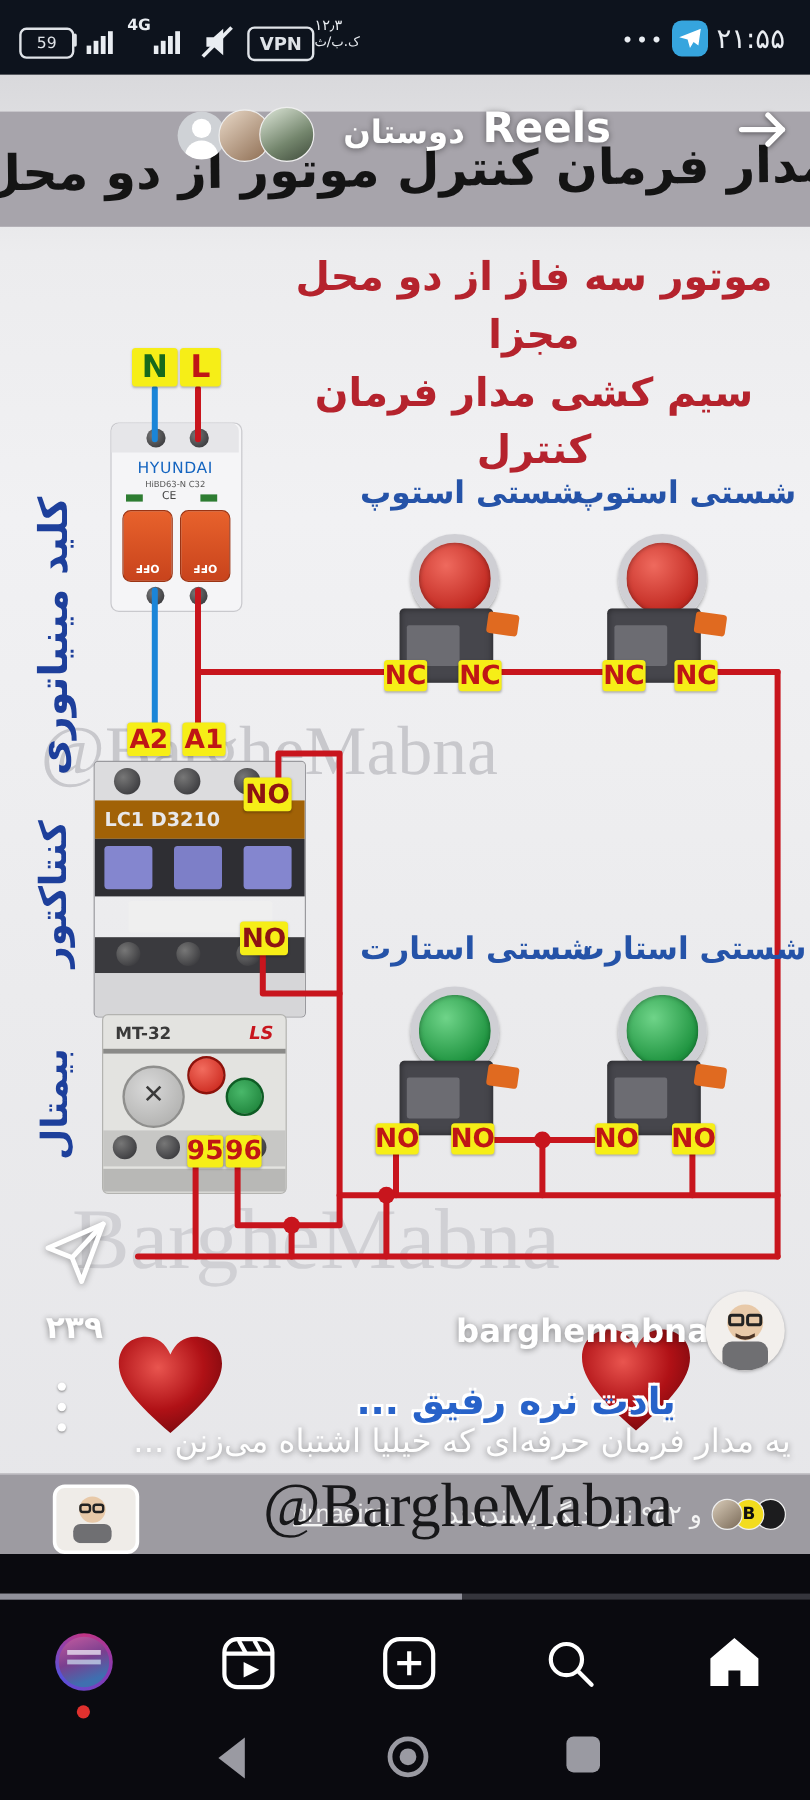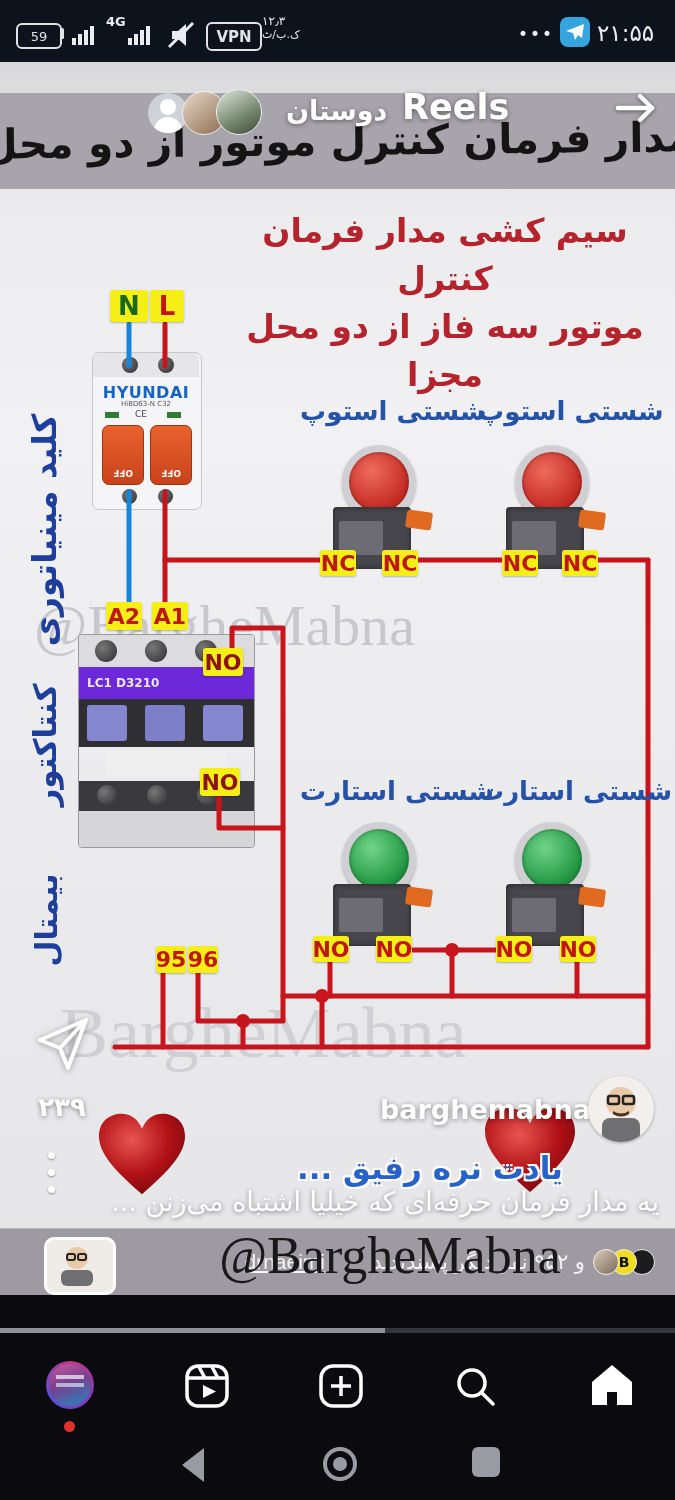--- a/index.html
+++ b/index.html
@@ -104,22 +104,22 @@
   <div id="photo" class="abs"></div>
 
   <div id="titleband" class="abs">
     <div id="diagtitle" class="rtl">مدار فرمان کنترل موتور از دو محل</div>
   </div>
 
   <div class="abs watermark" style="left:34px;top:592px;font-size:58px;opacity:.65;">@BargheMabna</div>
   <div class="abs watermark" style="left:60px;top:992px;font-size:72px;opacity:.45;">BargheMabna</div>
 
   <div id="subtitle" class="abs rtl">
+    <div>موتور سه فاز از دو محل مجزا</div>
     <div>سیم کشی مدار فرمان کنترل</div>
-    <div>موتور سه فاز از دو محل مجزا</div>
   </div>
 
   <div class="abs sidelabel" style="left:-130px;top:505px;width:350px;height:50px;font-size:33px;line-height:50px;">کلید مینیاتوری</div>
   <div class="abs sidelabel" style="left:-30px;top:725px;width:150px;height:40px;font-size:31px;line-height:40px;">کنتاکتور</div>
   <div class="abs sidelabel" style="left:-8px;top:901px;width:110px;height:38px;font-size:30px;line-height:38px;">بیمتال</div>
 
   <svg class="abs" style="left:0;top:0;z-index:4;pointer-events:none;" width="675" height="1500">
     <g stroke="#c8151d" stroke-width="5" fill="none" stroke-linecap="round" stroke-linejoin="round">
       <path d="M165,324 V366"></path>
       <path d="M165,492 V604"></path>
@@ -150,21 +150,21 @@
     </g>
   </svg>
 
   <div class="abs ylabel grn-t" style="left:110px;top:290px;width:38px;height:32px;font-size:26px;">N</div>
   <div class="abs ylabel red-t" style="left:150px;top:290px;width:34px;height:32px;font-size:26px;">L</div>
 
   <div id="mcb" class="abs device">
     <div class="abs" style="left:0;top:0;width:106px;height:24px;background:#e6e6e9;border-radius:6px 6px 0 0;"></div>
     <div class="abs screw" style="left:29px;top:4px;width:16px;height:16px;"></div>
     <div class="abs screw" style="left:65px;top:4px;width:16px;height:16px;"></div>
-    <div class="abs" style="left:0;top:30px;width:106px;text-align:center;color:#1565c0;font-weight:700;font-size:16px;letter-spacing:.5px;">HYUNDAI</div>
+    <div class="abs" style="left:0;top:30px;width:106px;text-align:center;color:#1565c0;font-weight:400;font-size:13px;letter-spacing:.5px;">HYUNDAI</div>
     <div class="abs" style="left:0;top:47px;width:106px;text-align:center;color:#555;font-size:7px;">HiBD63-N C32</div>
     <div class="abs" style="left:12px;top:59px;width:14px;height:6px;background:#2e7d32;"></div>
     <div class="abs" style="left:74px;top:59px;width:14px;height:6px;background:#2e7d32;"></div>
     <div class="abs" style="left:42px;top:56px;color:#444;font-size:9px;">CE</div>
     <div class="abs rocker" style="left:9px;top:72px;width:40px;height:58px;">
         <span style="transform:rotate(180deg);margin-bottom:6px;">OFF</span>
       </div>
     <div class="abs rocker" style="left:57px;top:72px;width:40px;height:58px;">
         <span style="transform:rotate(180deg);margin-bottom:6px;">OFF</span>
       </div>
@@ -173,39 +173,53 @@
   </div>
 
   <div class="abs ylabel red-t" style="left:106px;top:602px;width:36px;height:28px;font-size:22px;">A2</div>
   <div class="abs ylabel red-t" style="left:152px;top:602px;width:36px;height:28px;font-size:22px;">A1</div>
 
   <div id="contactor" class="abs device">
     <div style="position:absolute;left:0;top:0;width:175px;height:32px;background:#dcdcde;"></div>
     <div class="abs screw" style="left:16px;top:5px;width:22px;height:22px;"></div>
     <div class="abs screw" style="left:66px;top:5px;width:22px;height:22px;"></div>
     <div class="abs screw" style="left:116px;top:5px;width:22px;height:22px;"></div>
-    <div style="position:absolute;left:0;top:32px;width:175px;height:32px;background:#6d28d9;color:#e8e8ea;font-size:12px;font-weight:700;padding-left:8px;line-height:32px;box-sizing:border-box;">LC1 D3210</div>
+    <div style="position:absolute;left:0;top:32px;width:175px;height:32px;background:#a16207;color:#e8e8ea;font-size:16px;font-weight:700;padding-left:8px;line-height:32px;box-sizing:border-box;">LC1 D3210</div>
     <div style="position:absolute;left:0;top:64px;width:175px;height:48px;background:#2e2e33;"></div>
     <div class="abs" style="left:8px;top:70px;width:40px;height:36px;background:#8486cf;border-radius:3px;"></div>
     <div class="abs" style="left:66px;top:70px;width:40px;height:36px;background:#7d7fc8;border-radius:3px;"></div>
     <div class="abs" style="left:124px;top:70px;width:40px;height:36px;background:#8486cf;border-radius:3px;"></div>
     <div style="position:absolute;left:28px;top:116px;width:120px;height:26px;background:#efefef;border-radius:2px;"></div>
     <div style="position:absolute;left:0;top:146px;width:175px;height:30px;background:#3a3a3e;"></div>
     <div class="abs screw" style="left:18px;top:150px;width:20px;height:20px;"></div>
     <div class="abs screw" style="left:68px;top:150px;width:20px;height:20px;"></div>
     <div class="abs screw" style="left:118px;top:150px;width:20px;height:20px;"></div>
     <div style="position:absolute;left:0;top:176px;width:175px;height:36px;background:#d6d6d8;"></div>
   </div>
   <div class="abs ylabel" style="left:203px;top:648px;width:40px;height:28px;z-index:6;">
       <span style="color:#8d1313;font-size:22px;font-weight:700;">NO</span>
     </div>
   <div class="abs ylabel" style="left:200px;top:768px;width:40px;height:28px;z-index:6;">
       <span style="color:#8d1313;font-size:22px;font-weight:700;">NO</span>
     </div>
 
+  <div id="relay" class="abs device">
+    <div class="abs" style="left:10px;top:8px;color:#3a3a3a;font-weight:700;font-size:14px;">MT-32</div>
+    <div class="abs" style="right:10px;top:6px;color:#c8151d;font-weight:700;font-size:15px;font-style:italic;">LS</div>
+    <div class="abs" style="left:0;top:28px;width:152px;height:4px;background:#8a8a88;"></div>
+    <div class="abs" style="left:16px;top:42px;width:48px;height:48px;border-radius:50%;background:radial-gradient(circle at 40% 35%,#d9d9d9,#a9a9a7);border:2px solid #8f8f8d;color:#3a3a3a;font-size:22px;font-weight:700;text-align:center;line-height:46px;">✕</div>
+    <div class="abs" style="left:70px;top:34px;width:28px;height:28px;border-radius:50%;background:radial-gradient(circle at 38% 32%,#f26c5e,#c51e14);border:2px solid #8d120b;"></div>
+    <div class="abs" style="left:102px;top:52px;width:28px;height:28px;border-radius:50%;background:radial-gradient(circle at 40% 35%,#49b86a,#177a33);border:2px solid #0e5c24;"></div>
+    <div class="abs" style="left:0;top:96px;width:152px;height:30px;background:#c7c7c5;"></div>
+    <div class="abs screw" style="left:8px;top:100px;width:20px;height:20px;"></div>
+    <div class="abs screw" style="left:44px;top:100px;width:20px;height:20px;"></div>
+    <div class="abs screw" style="left:80px;top:100px;width:20px;height:20px;"></div>
+    <div class="abs screw" style="left:116px;top:100px;width:20px;height:20px;"></div>
+    <div class="abs" style="left:0;top:128px;width:152px;height:19px;background:#b8b8b6;"></div>
+  </div>
   <div class="abs ylabel red-t" style="left:156px;top:946px;width:30px;height:27px;font-size:22px;z-index:6;">95</div>
   <div class="abs ylabel red-t" style="left:188px;top:946px;width:30px;height:27px;font-size:22px;z-index:6;">96</div>
 
   <div class="abs btn-title" style="left:300px;top:396px;width:145px;">شستی استوپ</div>
   <div class="abs btn-title" style="left:478px;top:396px;width:145px;">شستی استوپ</div>
   <div class="abs pushbtn" style="left:325px;top:445px;">
     <div class="cap cap-red"></div>
     <div class="pb-body"></div>
     <div class="pb-clip"></div>
     <div class="pb-stick"></div>

